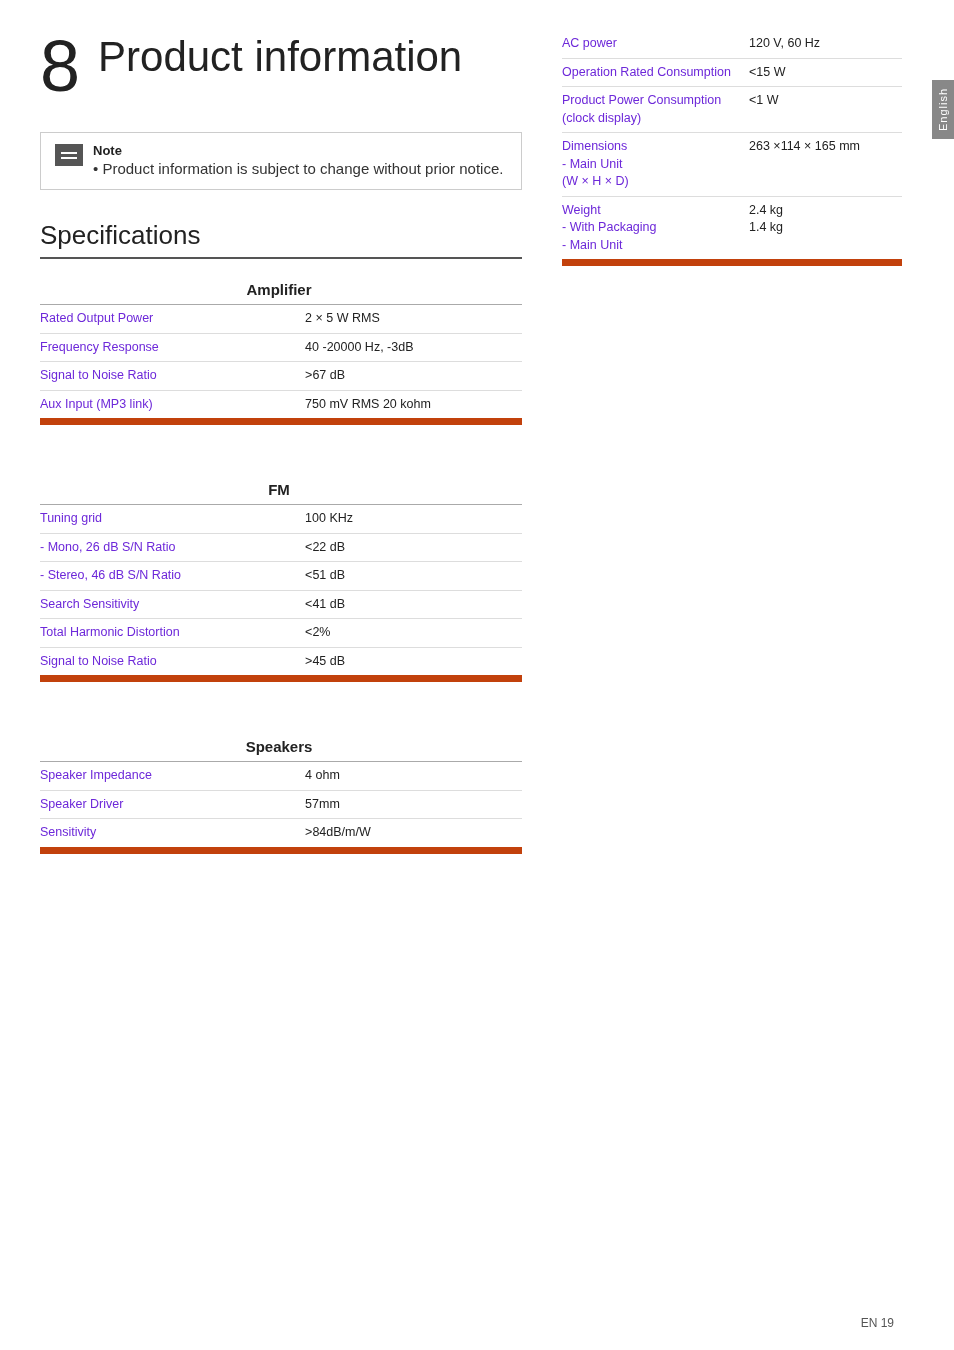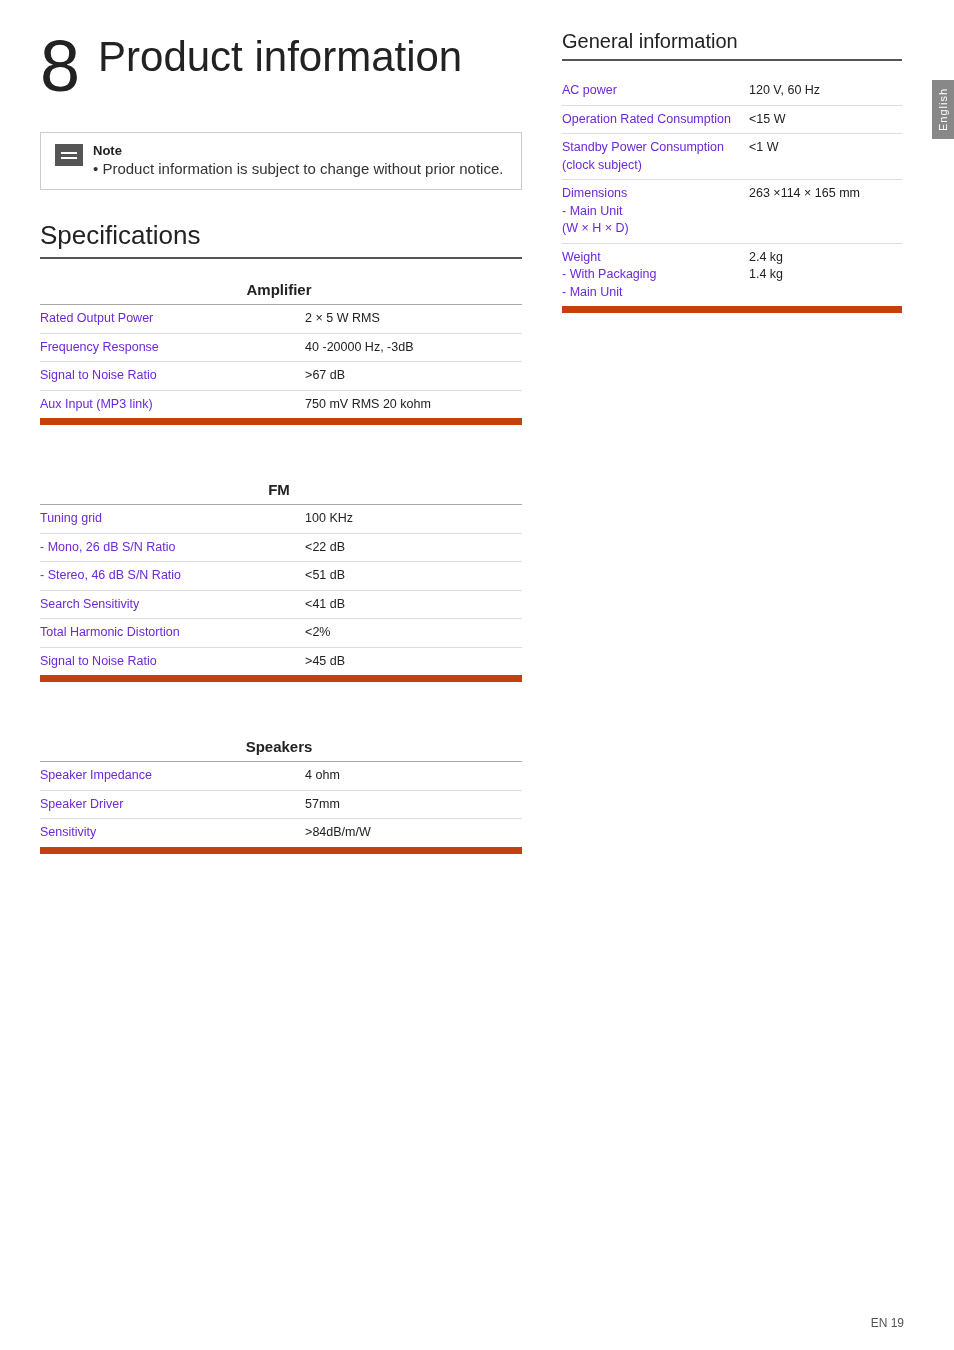--- a/index.html
+++ b/index.html
@@ -178,21 +178,21 @@
     }
 
     .spec-section-gap {
       height: 20px;
     }
 
     
     .page-footer {
       position: absolute;
       bottom: 20px;
-      right: 50px;
+      right: 60px;
       font-size: 12px;
       color: #555;
       text-align: center;
     }
 
     
     .right-column .section-title {
       font-size: 20px;
       border-bottom: 2px solid #555;
     }
@@ -312,34 +312,33 @@
             <td>Sensitivity</td>
             <td>&gt;84dB/m/W</td>
           </tr>
         </tbody>
       </table>
 
     </div>
 
     <div class="right-column">
 
-      <div class="section-title">General information</div>
 
       <table class="spec-table">
         <tbody>
           <tr>
             <td>AC power</td>
             <td>120 V, 60 Hz</td>
           </tr>
           <tr>
             <td>Operation Rated Consumption</td>
             <td>&lt;15 W</td>
           </tr>
           <tr>
-            <td>Standby Power Consumption (clock subject)</td>
+            <td>Product Power Consumption (clock display)</td>
             <td>&lt;1 W</td>
           </tr>
           <tr>
             <td>Dimensions<br> - Main Unit<br>(W × H × D)</td>
             <td>263 ×114 × 165 mm</td>
           </tr>
           <tr>
             <td>Weight<br> - With Packaging<br> - Main Unit</td>
             <td>2.4 kg<br>1.4 kg</td>
           </tr>

